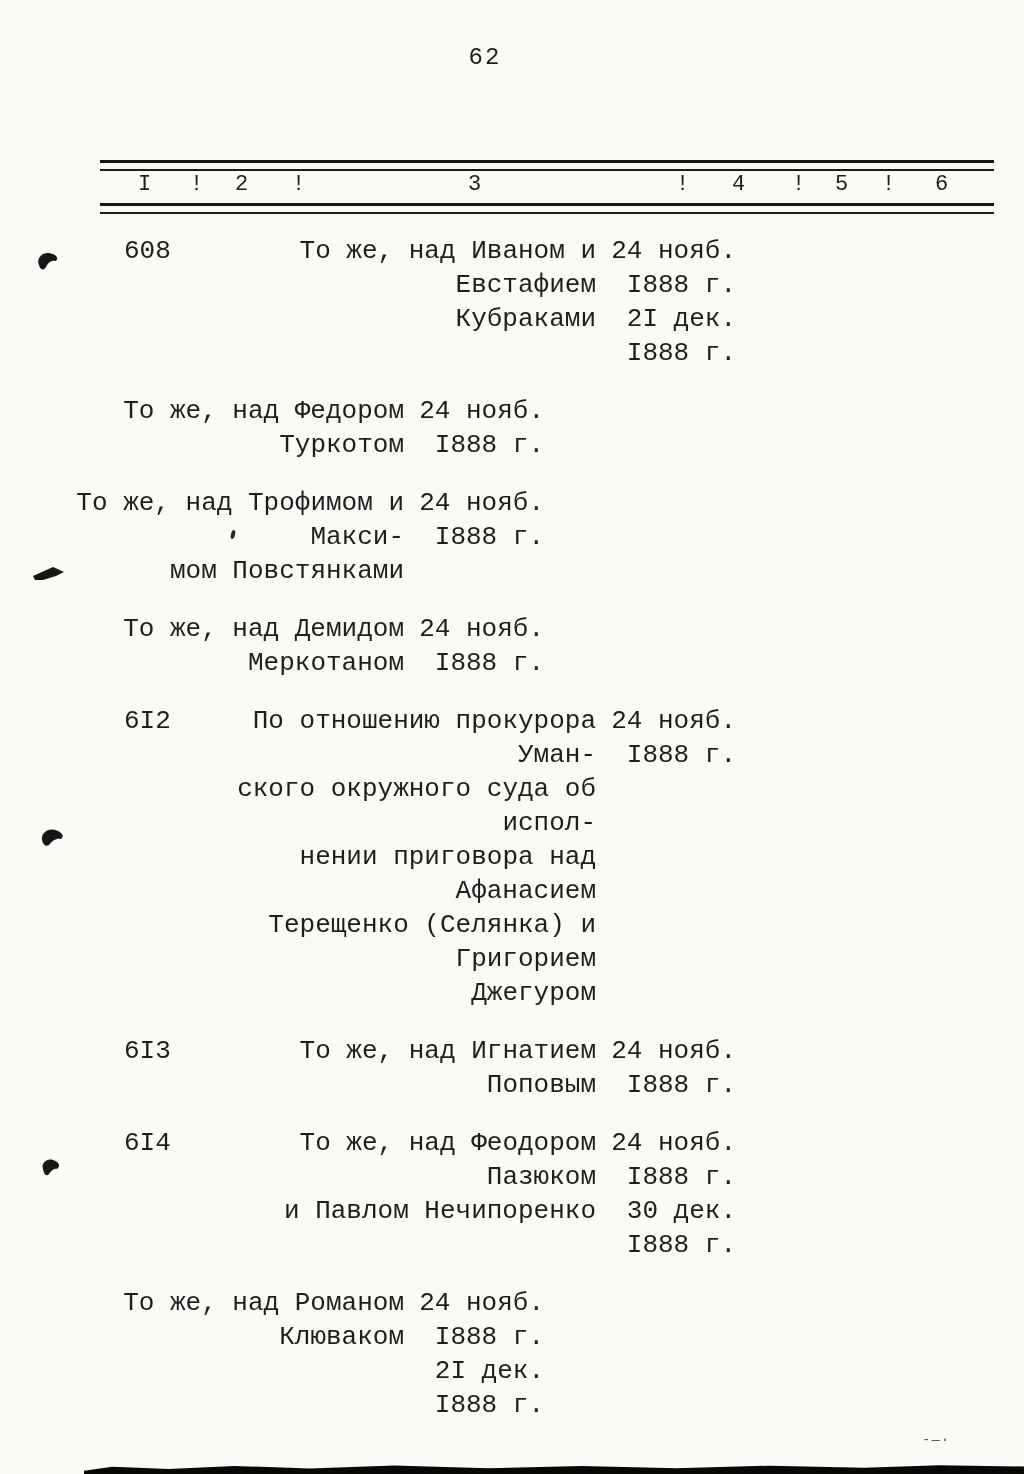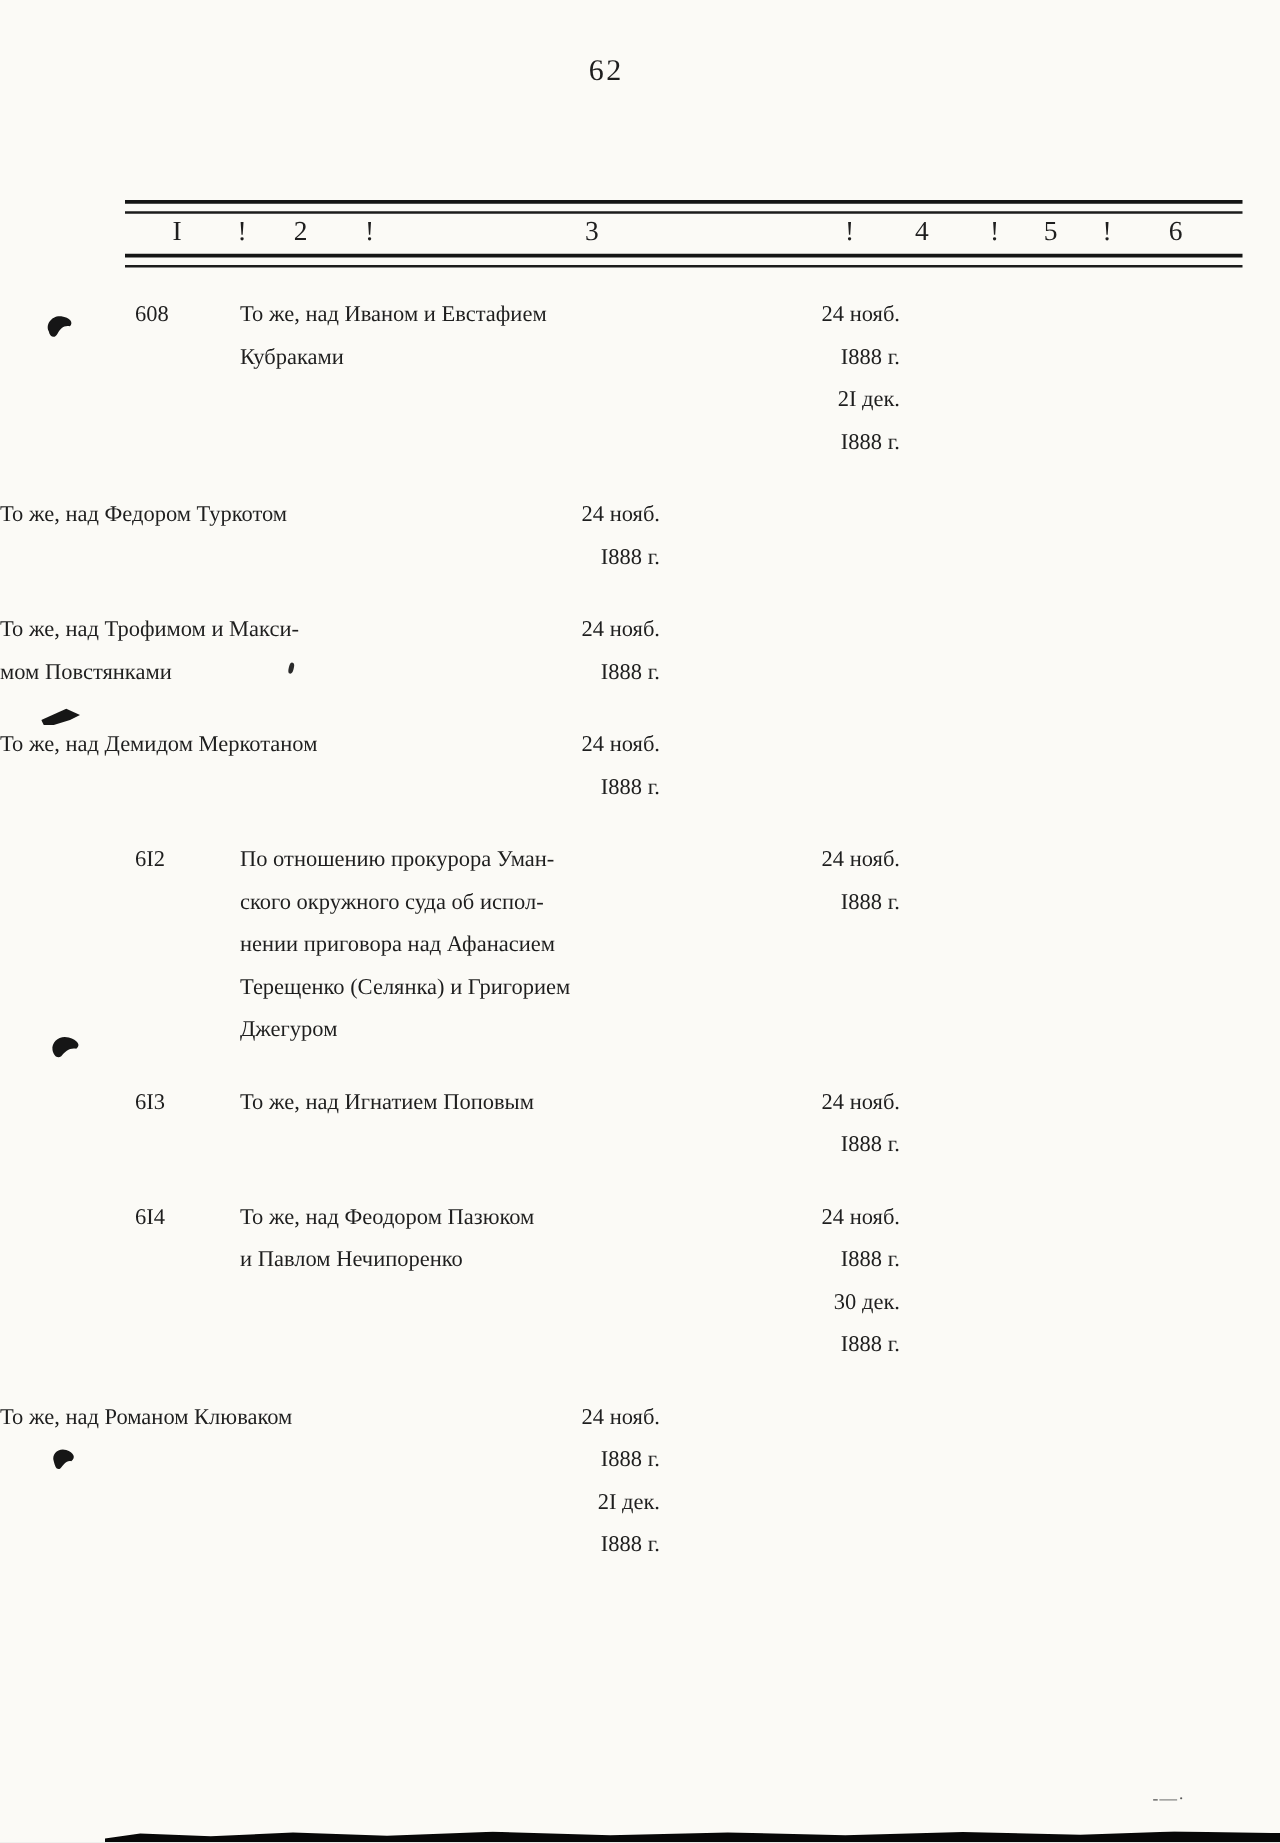--- a/index.html
+++ b/index.html
@@ -1,21 +1,21 @@
 <!DOCTYPE html>
 <html><head>
 <meta charset="utf-8">
 <style>
   html, body { margin: 0; padding: 0; background: #e8e8e6; }
   .page {
     position: relative;
     width: 1024px;
     height: 1474px;
     background: #fbfaf6;
-    font-family: Liberation Serif, serif;
+    font-family: Liberation Mono, monospace;
     color: #1e1e1e;
     overflow: hidden;
   }
   .page-number {
     position: absolute;
     top: 44px;
     left: 440px;
     width: 90px;
     text-align: center;
     font-size: 24px;
@@ -37,36 +37,37 @@
     left: 0;
     width: 1024px;
     height: 32px;
     font-size: 22px;
     line-height: 32px;
   }
   .header-row span { position: absolute; top: 0; }
   .table-body {
     position: absolute;
     top: 234px;
-    left: 0;
+    left: 16px;
     width: 836px;
-    font-size: 18px;
+    font-size: 26px;
     line-height: 34px;
   }
   .row { display: flex; margin-bottom: 24px; }
   .col-no {
     flex: none;
     width: 192px;
     padding-left: 108px;
     box-sizing: border-box;
   }
   .col-desc {
     flex: none;
     width: 388px;
     white-space: pre-line;
+    text-align: right;
   }
   .col-date {
     flex: none;
     width: 140px;
     white-space: pre-line;
     text-align: right;
   }
   .ink { position: absolute; }
   .i1 { left: 36px;  top: 250px; }
   .i2 { left: 33px;  top: 566px; }

